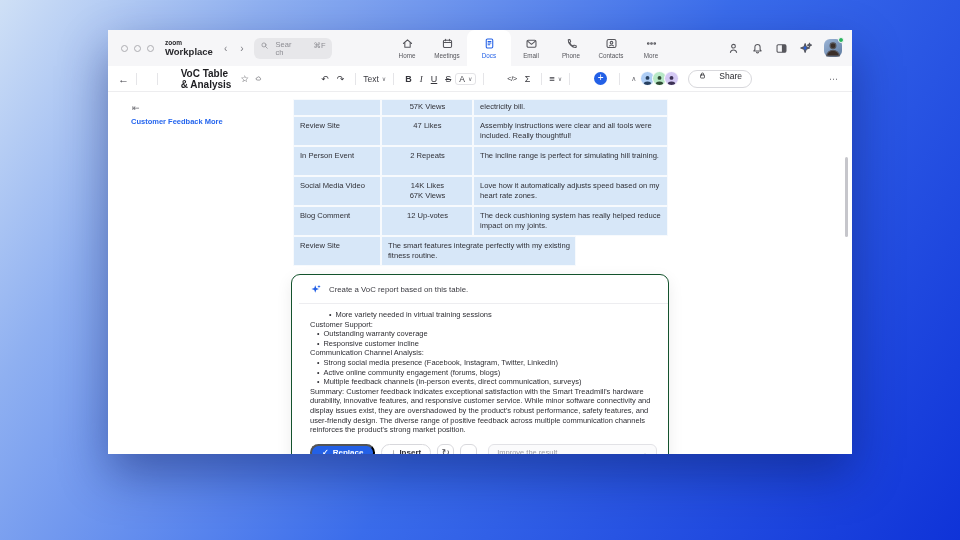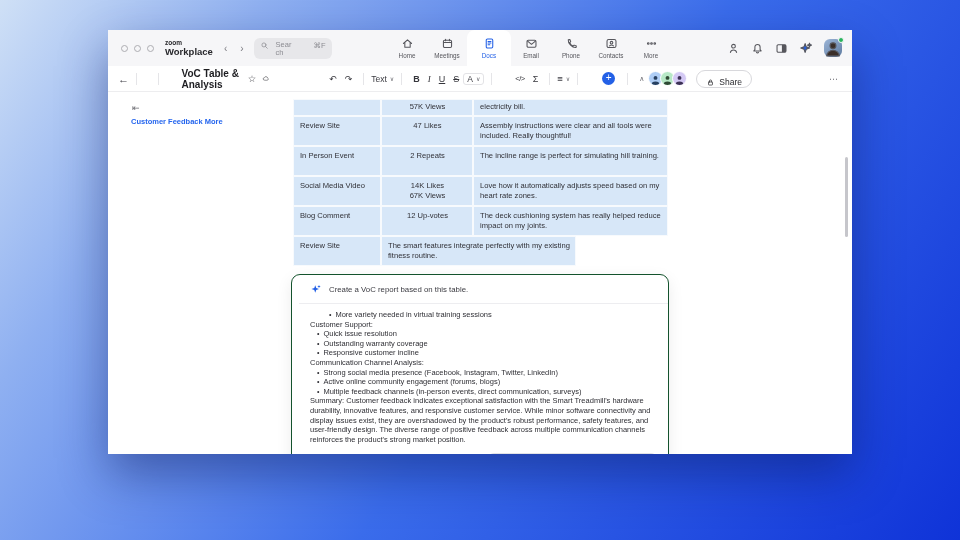--- a/index.html
+++ b/index.html
@@ -53,21 +53,21 @@
   .fmt.b { font-weight:bold; } .fmt.i { font-style:italic; font-family:"Liberation Serif",serif; }
   .fmt.u { text-decoration:underline; } .fmt.s { text-decoration:line-through; }
   .chev { font-size:6px; color:#6a6a70; margin-left:1px; }
   .plus-btn { width:13px; height:13px; border-radius:50%; background:#2360e6; color:#fff;
     font-size:10px; line-height:12px; text-align:center; margin:0 5px; }
   .right-tools { margin-left:auto; display:flex; align-items:center; gap:9px; }
   .collab { display:flex; }
   .collab .av { width:15px; height:15px; border-radius:50%; border:1px solid #fff; margin-left:-3px; position:relative; overflow:hidden; }
   .collab .av:first-child { margin-left:0; }
   .av.a1 { background:#aecdf5; } .av.a2 { background:#b7e8c6; } .av.a3 { background:#d4c9f4; }
-  .share-btn { display:flex; align-items:flex-end; gap:4px; height:18px; padding:0 9px;
+  .share-btn { display:flex; align-items:flex-start; gap:12px; height:18px; padding:0 9px;
     border:1px solid #d8d8dc; border-radius:10px; font-size:8.5px; color:#2a2a2f; background:#fff; }
   
   .content { position:relative; height:413px; background:#fff; }
   .collapse-ic { position:absolute; left:24px; top:11px; font-size:9px; color:#6e6e74; }
   .outline-link { position:absolute; left:23px; top:25px; font-size:7.5px; font-weight:bold; color:#2465ee; }
   
   .tablewrap { position:absolute; left:185px; top:7px; width:375px; }
   .t-row { display:flex; }
   .t-cell { background:#d7e7f8; border:1px solid #f7fafd; padding:4px 5px 0 6px;
     font-size:7.6px; line-height:9.6px; color:#303036; }
@@ -348,24 +348,20 @@
         <span>Create a VoC report based on this table.</span>
       </div>
       <div class="ai-body" id="ai-lines">
           <div class="ai-line bullet ind2">
             <span class="bdot">•</span>
             <span>More variety needed in virtual training sessions</span>
           </div>
           <div class="ai-line text ind0">Customer Support:</div>
           <div class="ai-line bullet ind1">
             <span class="bdot">•</span>
-            <span>Quick issue resolution</span>
-          </div>
-          <div class="ai-line bullet ind1">
-            <span class="bdot">•</span>
             <span>Outstanding warranty coverage</span>
           </div>
           <div class="ai-line bullet ind1">
             <span class="bdot">•</span>
             <span>Responsive customer incline</span>
           </div>
           <div class="ai-line text ind0">Communication Channel Analysis:</div>
           <div class="ai-line bullet ind1">
             <span class="bdot">•</span>
             <span>Strong social media presence (Facebook, Instagram, Twitter, LinkedIn)</span>

